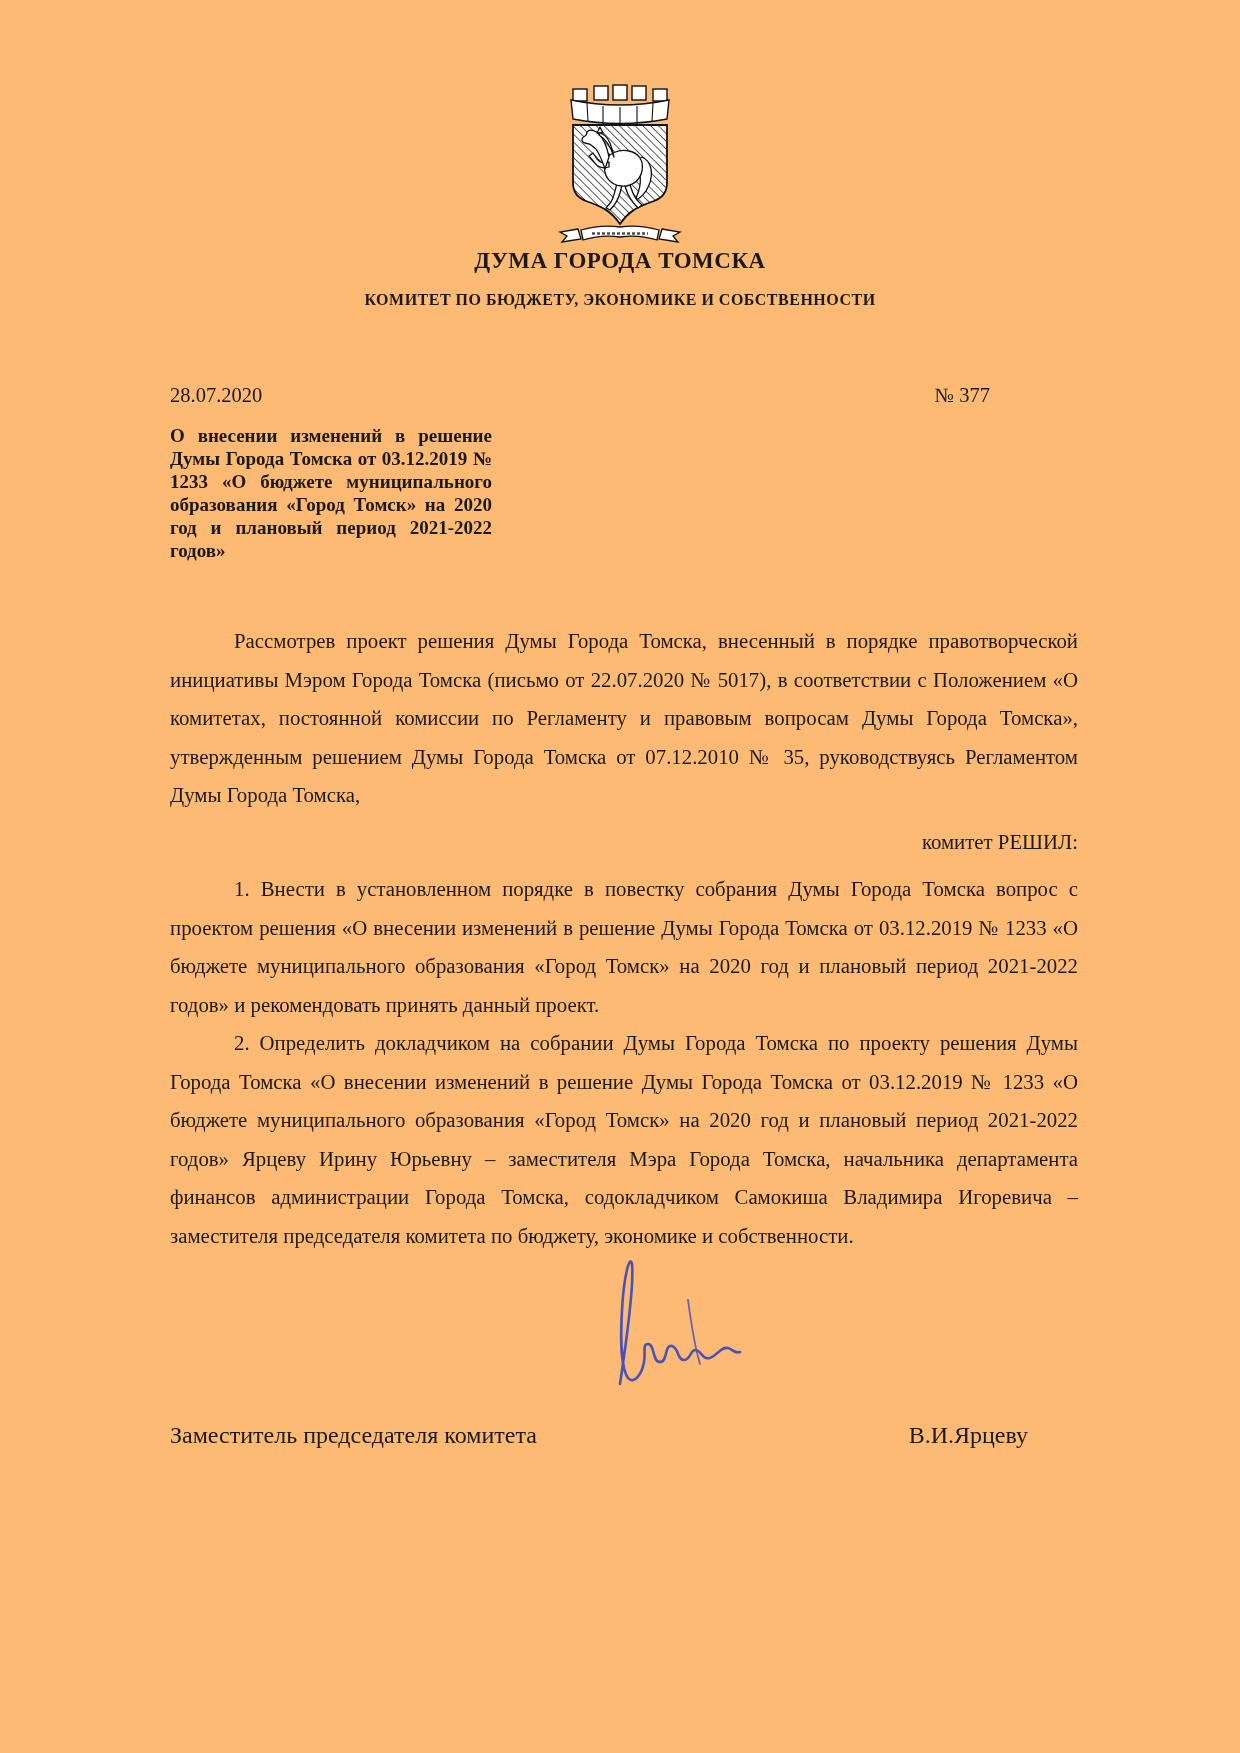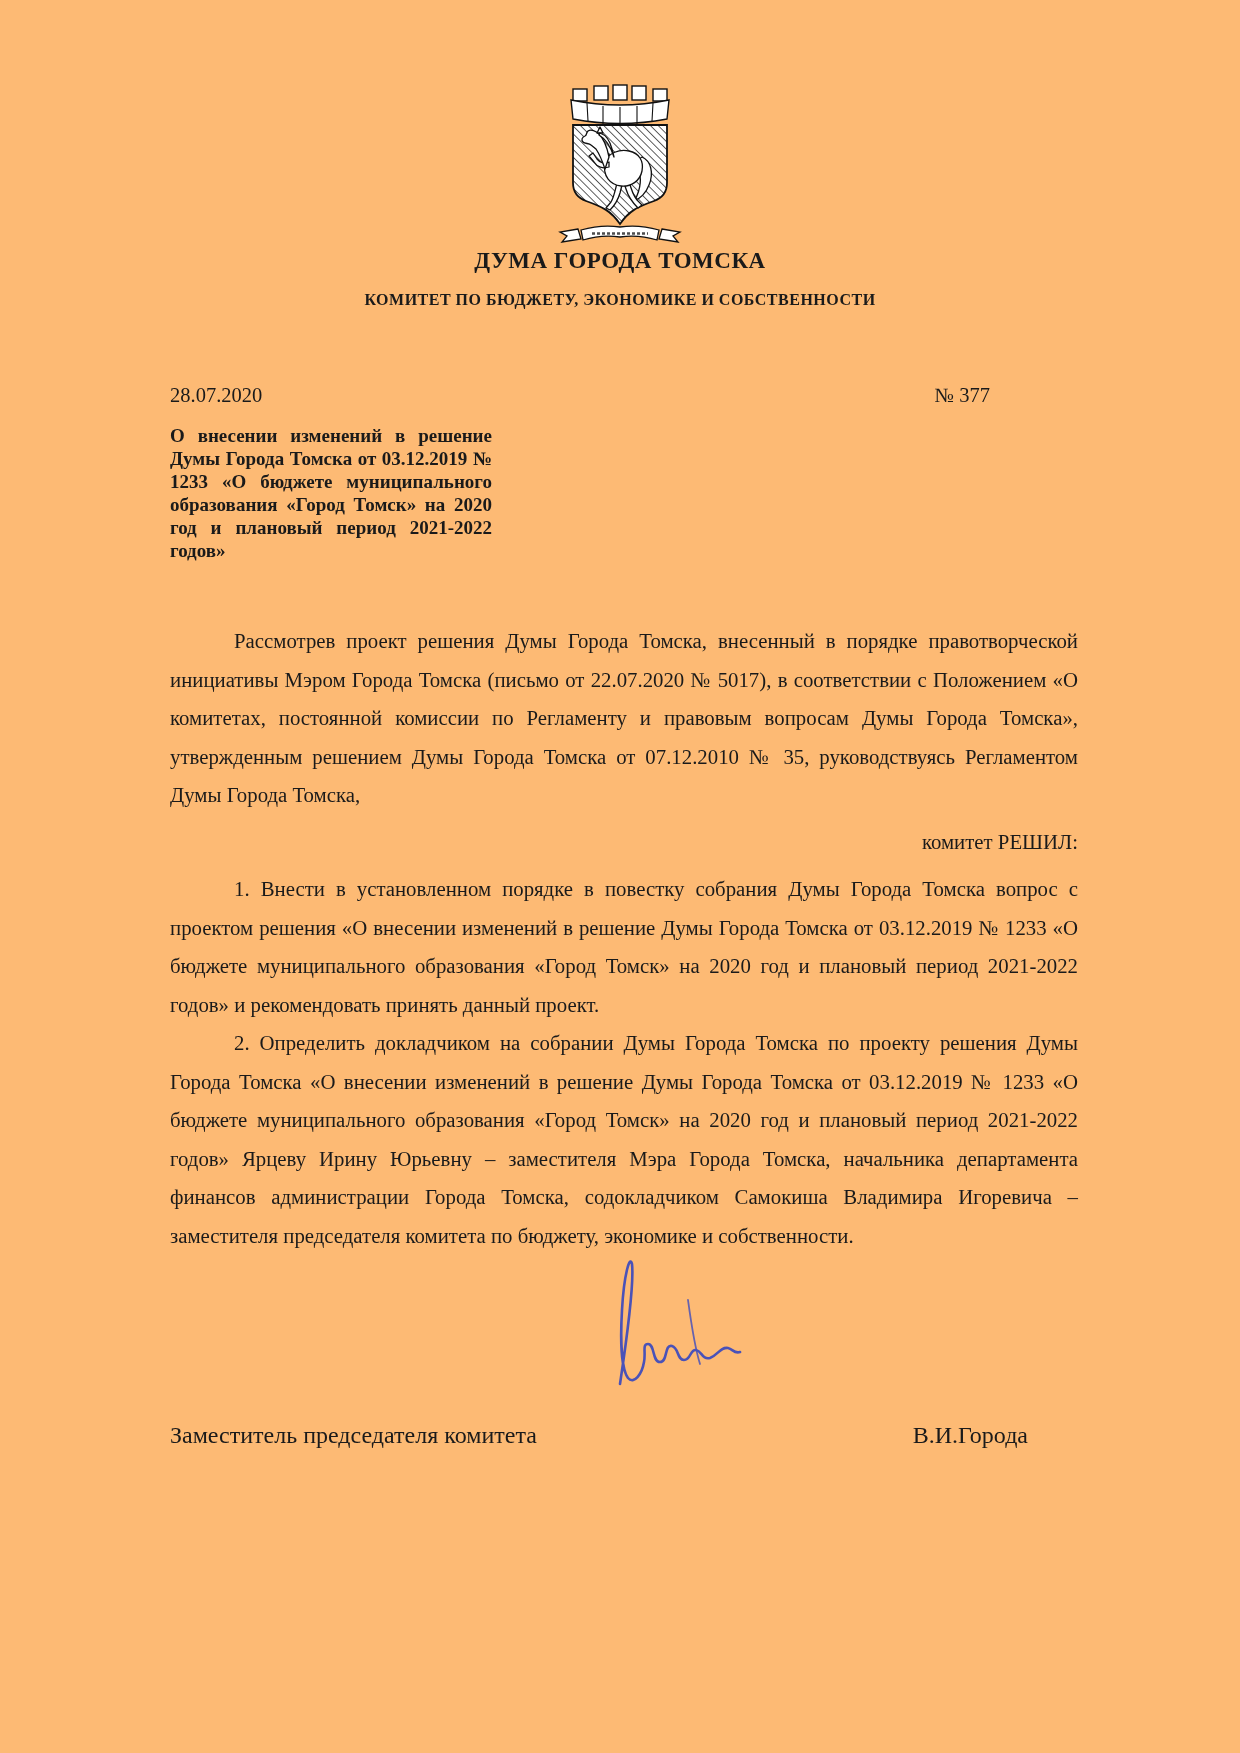--- a/index.html
+++ b/index.html
@@ -98,21 +98,21 @@
 
   <div class="bodytext">
     <p class="para">Рассмотрев проект решения Думы Города Томска, внесенный в порядке правотворческой инициативы Мэром Города Томска (письмо от 22.07.2020 № 5017), в соответствии с Положением «О комитетах, постоянной комиссии по Регламенту и правовым вопросам Думы Города Томска», утвержденным решением Думы Города Томска от 07.12.2010 № 35, руководствуясь Регламентом Думы Города Томска,</p>
     <p class="para resolved">комитет РЕШИЛ:</p>
     <p class="para">1. Внести в установленном порядке в повестку собрания Думы Города Томска вопрос с проектом решения «О внесении изменений в решение Думы Города Томска от 03.12.2019 № 1233 «О бюджете муниципального образования «Город Томск» на 2020 год и плановый период 2021-2022 годов» и рекомендовать принять данный проект.</p>
     <p class="para">2. Определить докладчиком на собрании Думы Города Томска по проекту решения Думы Города Томска «О внесении изменений в решение Думы Города Томска от 03.12.2019 № 1233 «О бюджете муниципального образования «Город Томск» на 2020 год и плановый период 2021-2022 годов» Ярцеву Ирину Юрьевну – заместителя Мэра Города Томска, начальника департамента финансов администрации Города Томска, содокладчиком Самокиша Владимира Игоревича – заместителя председателя комитета по бюджету, экономике и собственности.</p>
   </div>
 
   <div class="sig-row">
     <span>Заместитель председателя комитета</span>
-    <span class="sig-name">В.И.Города</span>
+    <span class="sig-name">В.И.Ярцеву</span>
   </div>
 
   <svg class="signature-svg" width="165" height="150" viewBox="0 0 165 150" xmlns="http://www.w3.org/2000/svg">
     <path d="M28,132 C34,92 42,30 40,12 C38,2 32,22 30,58 C28,92 30,118 36,126 C42,133 50,122 52,110 C54,100 50,92 56,92 C63,92 60,110 68,110 C76,110 72,92 80,94 C87,96 85,108 92,108 C99,108 98,97 104,98 C110,99 110,108 118,106 C126,103 128,95 136,96 C141,97 142,102 148,100" fill="none" stroke="#4a52b8" stroke-width="2.6" stroke-linecap="round" stroke-linejoin="round"></path>
     <path d="M96,48 C99,70 103,96 108,112" fill="none" stroke="#4a52b8" stroke-width="1.8" stroke-linecap="round" opacity="0.85"></path>
   </svg>
 
 </div>
 
 </body></html>

